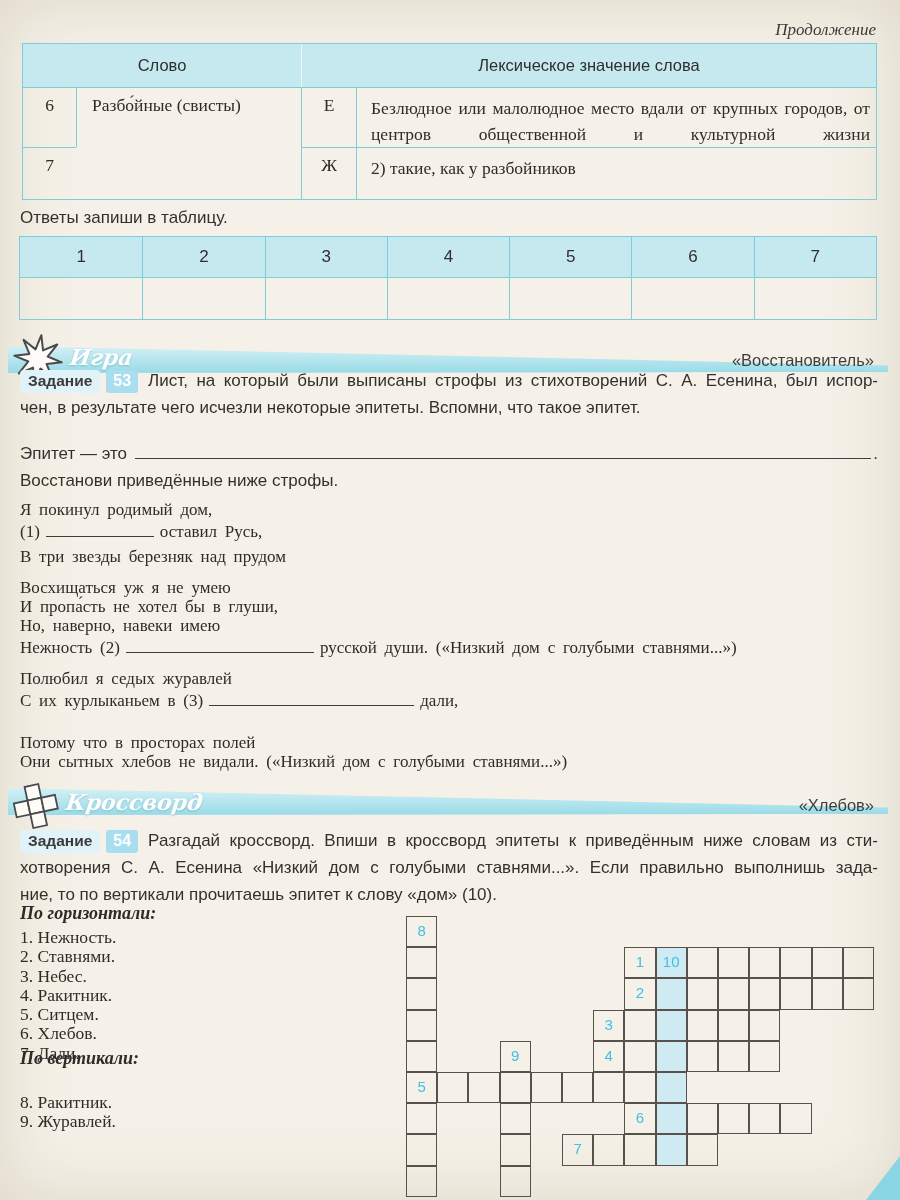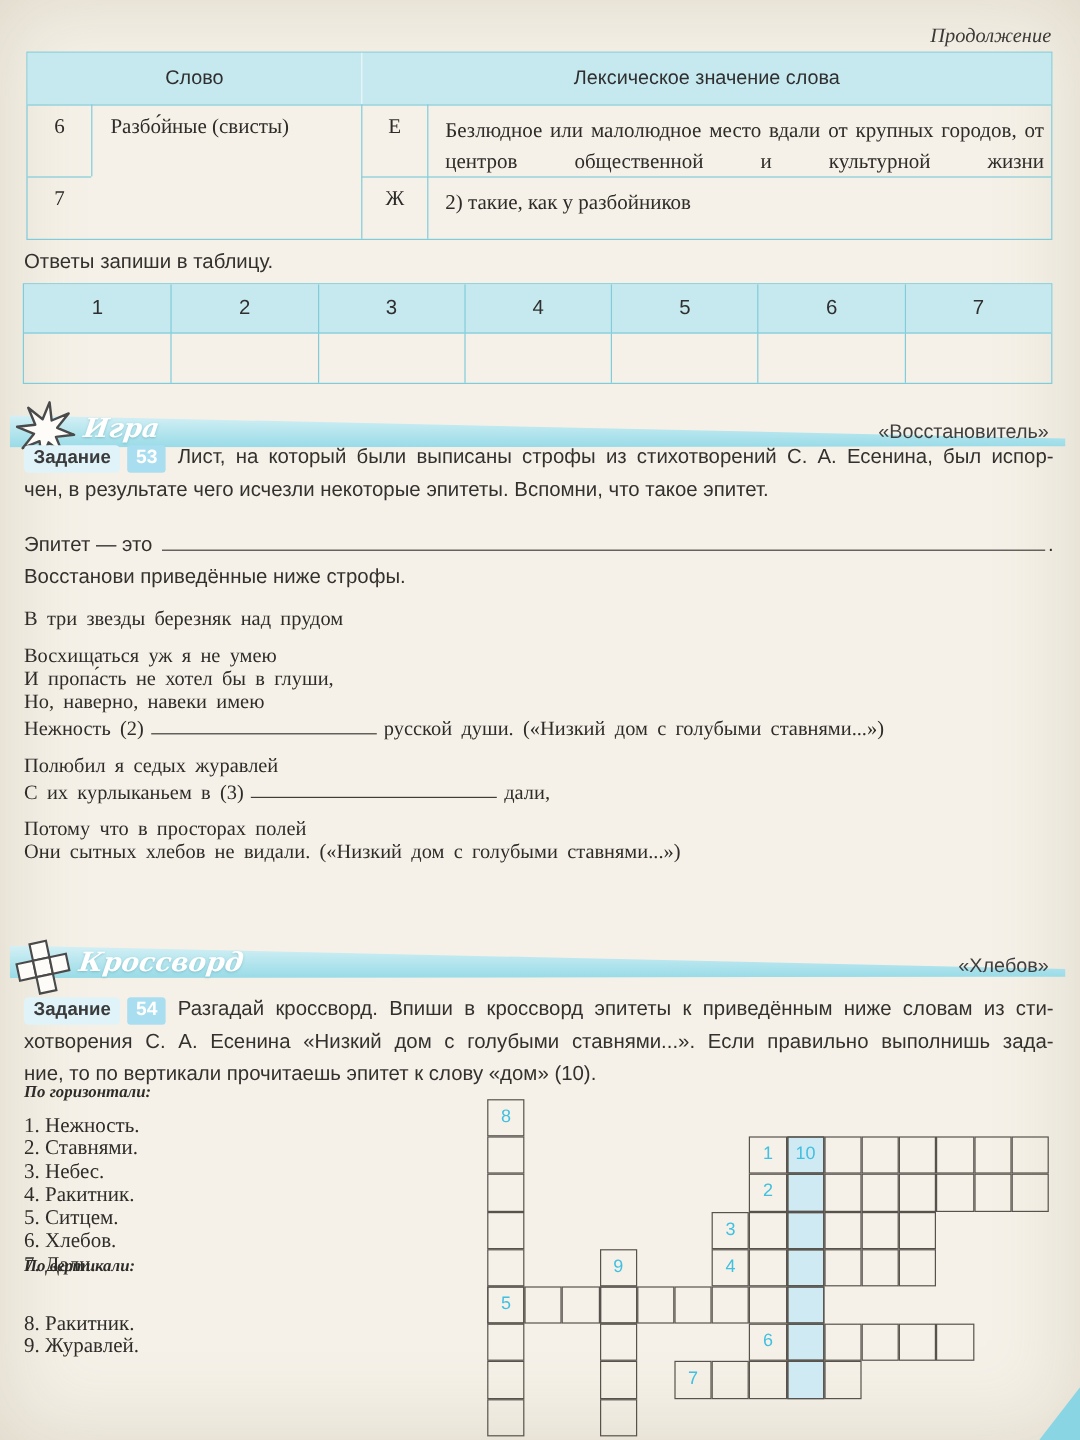--- a/index.html
+++ b/index.html
@@ -66,28 +66,28 @@
 
   .epithet{position:absolute;left:20px;top:444px;width:858px;display:flex;
     align-items:baseline;font-size:17px;color:#33312e;}
   .ep-line{flex:1;border-bottom:1.7px solid #42403d;margin:0 2px 3px 8px;height:14px;}
   .restore{position:absolute;left:20px;top:471px;font-size:17px;color:#33312e;}
 
   
   .poem{position:absolute;left:20px;top:500px;width:820px;font-family:"Liberation Serif",serif;
     font-size:17px;color:#2e2c29;word-spacing:3.5px;}
   .pline{height:19px;line-height:19px;white-space:nowrap;}
-  .m3{margin-top:3px;}.m6{margin-top:6px;}.m7{margin-top:12px;}.m12{margin-top:12px;}
+  .m3{margin-top:3px;}.m6{margin-top:6px;}.m7{margin-top:23px;}.m12{margin-top:12px;}
   .pblank{display:inline-block;border-bottom:1.7px solid #3f3d3a;height:0.85em;
     margin:0 6px;vertical-align:baseline;}
   .b1{width:108px;}.b2{width:188px;}.b3{width:205px;}
 
   
   .clue-title{position:absolute;left:20px;font-family:"Liberation Serif",serif;
-    font-style:italic;font-weight:bold;font-size:14px;color:#2e2c29;}
+    font-style:italic;font-weight:bold;font-size:18px;color:#2e2c29;}
   .ct-across{top:903px;}
   .ct-down{top:1048px;}
   .clue-list{position:absolute;left:20px;font-family:"Liberation Serif",serif;
     font-size:17.5px;color:#2e2c29;line-height:19.3px;}
   .cl-across{top:928px;}
   .cl-down{top:1093px;}
 
   
   .cw{position:absolute;left:406px;top:916px;width:470px;height:282px;}
   .cw-cell{position:absolute;box-sizing:border-box;border:1.6px solid #57534c;background:transparent;}
@@ -157,20 +157,22 @@
 
   <div class="epithet">
     <span>Эпитет — это</span>
     <span class="ep-line"></span>
     <span>.</span>
   </div>
 
   <div class="restore">Восстанови приведённые ниже строфы.</div>
 
   <div class="poem">
+    <div class="pline"><span>Я покинул родимый дом,</span></div>
+    <div class="pline m3"><span>(1)</span><span class="pblank b1"></span><span>оставил Русь,</span></div>
     <div class="pline m6"><span>В три звезды березняк над прудом</span></div>
     <div class="pline m12"><span>Восхищаться уж я не умею</span></div>
     <div class="pline"><span>И пропа́сть не хотел бы в глуши,</span></div>
     <div class="pline"><span>Но, наверно, навеки имею</span></div>
     <div class="pline m3"><span>Нежность (2)</span><span class="pblank b2"></span><span>русской души. («Низкий дом с голубыми ставнями...»)</span></div>
     <div class="pline m12"><span>Полюбил я седых журавлей</span></div>
     <div class="pline m3"><span>С их курлыканьем в (3)</span><span class="pblank b3"></span><span>дали,</span></div>
     <div class="pline m7"><span>Потому что в просторах полей</span></div>
     <div class="pline"><span>Они сытных хлебов не видали. («Низкий дом с голубыми ставнями...»)</span></div>
   </div>

